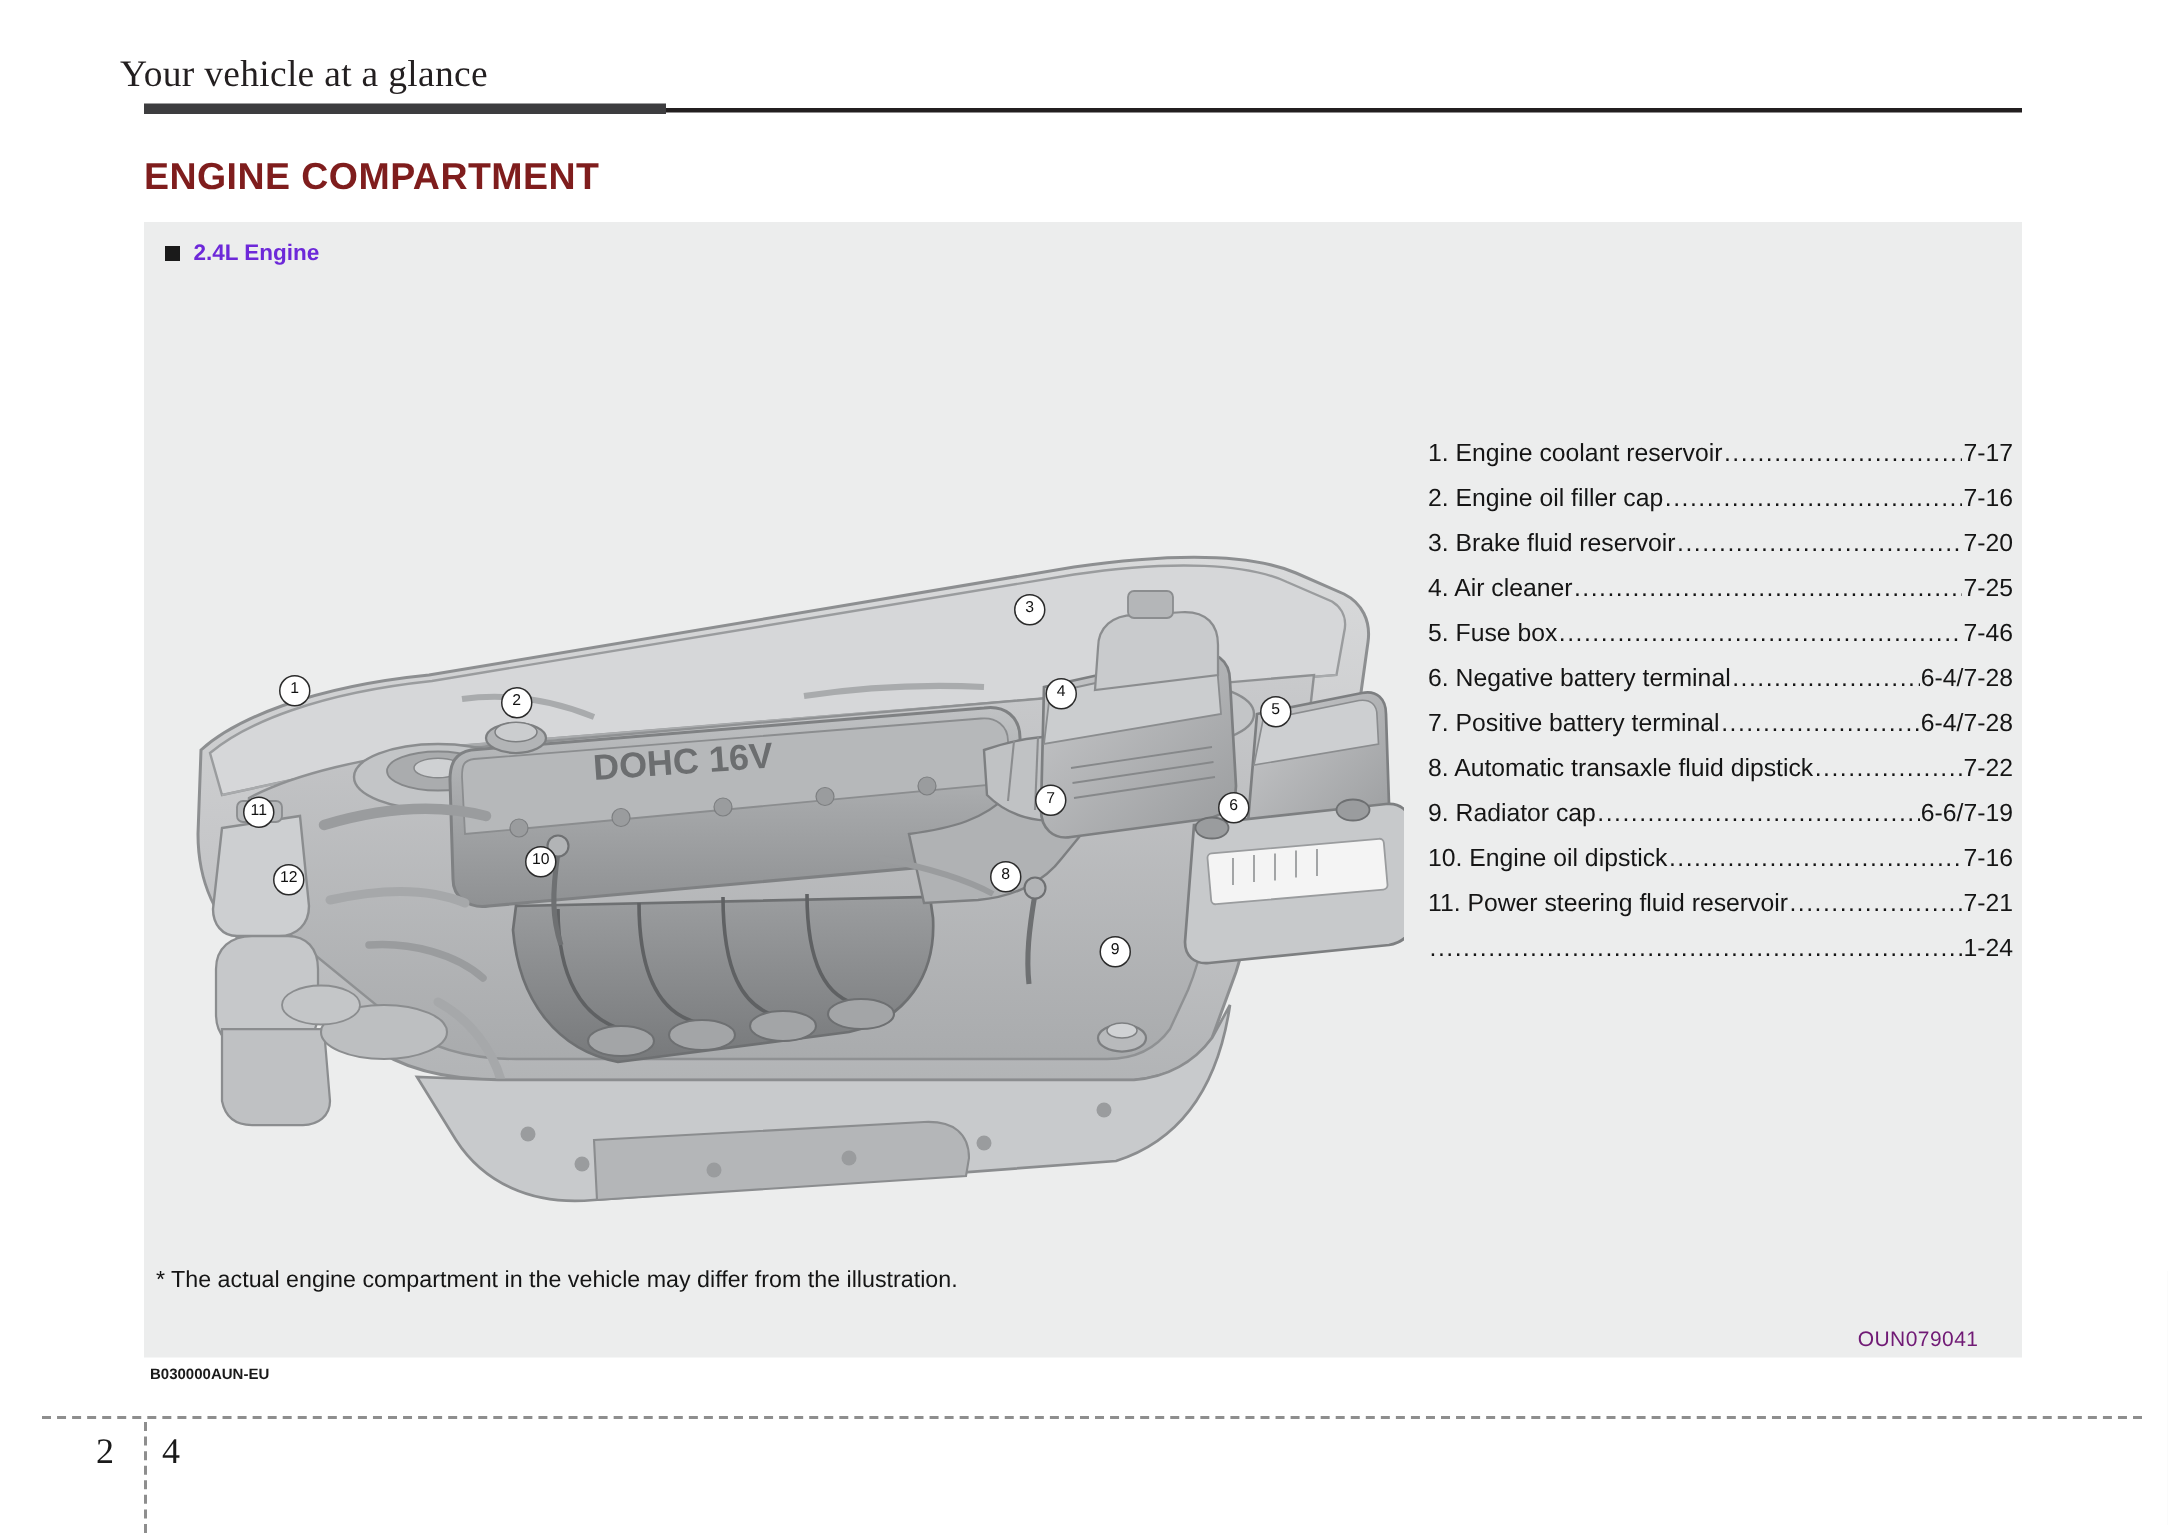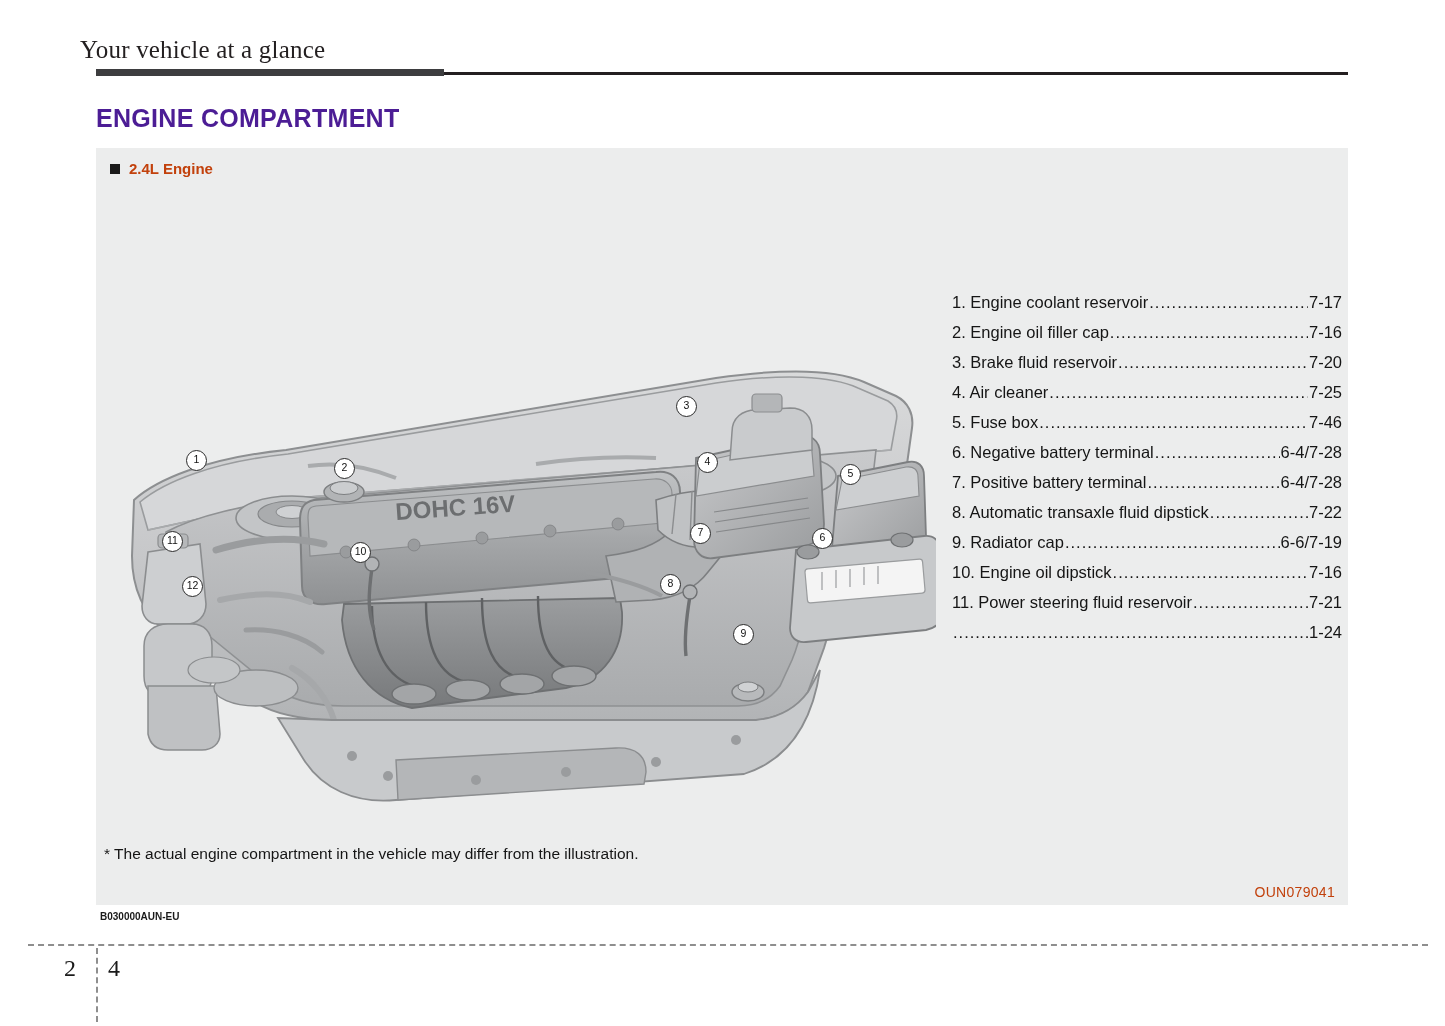--- a/index.html
+++ b/index.html
@@ -48,40 +48,40 @@
   }
 
   
   .section-title {
     position: absolute;
     left: 96px;
     top: 104px;
     font-size: 25px;
     font-weight: bold;
     letter-spacing: .3px;
-    color: #4c1d95;
+    color: #7f1d1d;
   }
 
   
   .panel {
     position: absolute;
     left: 96px;
     top: 148px;
     width: 1252px;
     height: 757px;
     background: #eceded;
   }
 
   .panel-subtitle {
     position: absolute;
     left: 110px;
     top: 160px;
     font-size: 15px;
     font-weight: bold;
-    color: #c2410c;
+    color: #6d28d9;
     display: flex;
     align-items: center;
     gap: 9px;
   }
   .bullet-square {
     width: 10px;
     height: 10px;
     background: #1a1a1a;
     display: inline-block;
   }
@@ -142,24 +142,24 @@
     position: absolute;
     left: 104px;
     top: 845px;
     font-size: 15.5px;
     color: #151515;
   }
 
   
   .illus-code {
     position: absolute;
-    right: 110px;
+    right: 126px;
     top: 884px;
     font-size: 14px;
-    color: #c2410c;
+    color: #701a75;
     letter-spacing: .3px;
     text-align: center;
   }
 
   
   .doc-code {
     position: absolute;
     left: 100px;
     top: 911px;
     font-size: 10px;
@@ -388,21 +388,21 @@
 
   <div class="callout" style="left:90px;  top:250px;">1</div>
   <div class="callout" style="left:238px; top:258px;">2</div>
   <div class="callout" style="left:580px; top:196px;">3</div>
   <div class="callout" style="left:601px; top:252px;">4</div>
   <div class="callout" style="left:744px; top:264px;">5</div>
   <div class="callout" style="left:716px; top:328px;">6</div>
   <div class="callout" style="left:594px; top:323px;">7</div>
   <div class="callout" style="left:564px; top:374px;">8</div>
   <div class="callout" style="left:637px; top:424px;">9</div>
-  <div class="callout" style="left:254px; top:342px;">10</div>
+  <div class="callout" style="left:254px; top:364px;">10</div>
   <div class="callout" style="left:66px;  top:331px;">11</div>
   <div class="callout" style="left:86px;  top:376px;">12</div>
 </div>
 
 <div class="legend">
   <div class="legend-item">
     <span class="lbl">1. Engine coolant reservoir</span>
     <span class="dots">....................................................................</span>
     <span class="pg">7-17</span>
   </div>

